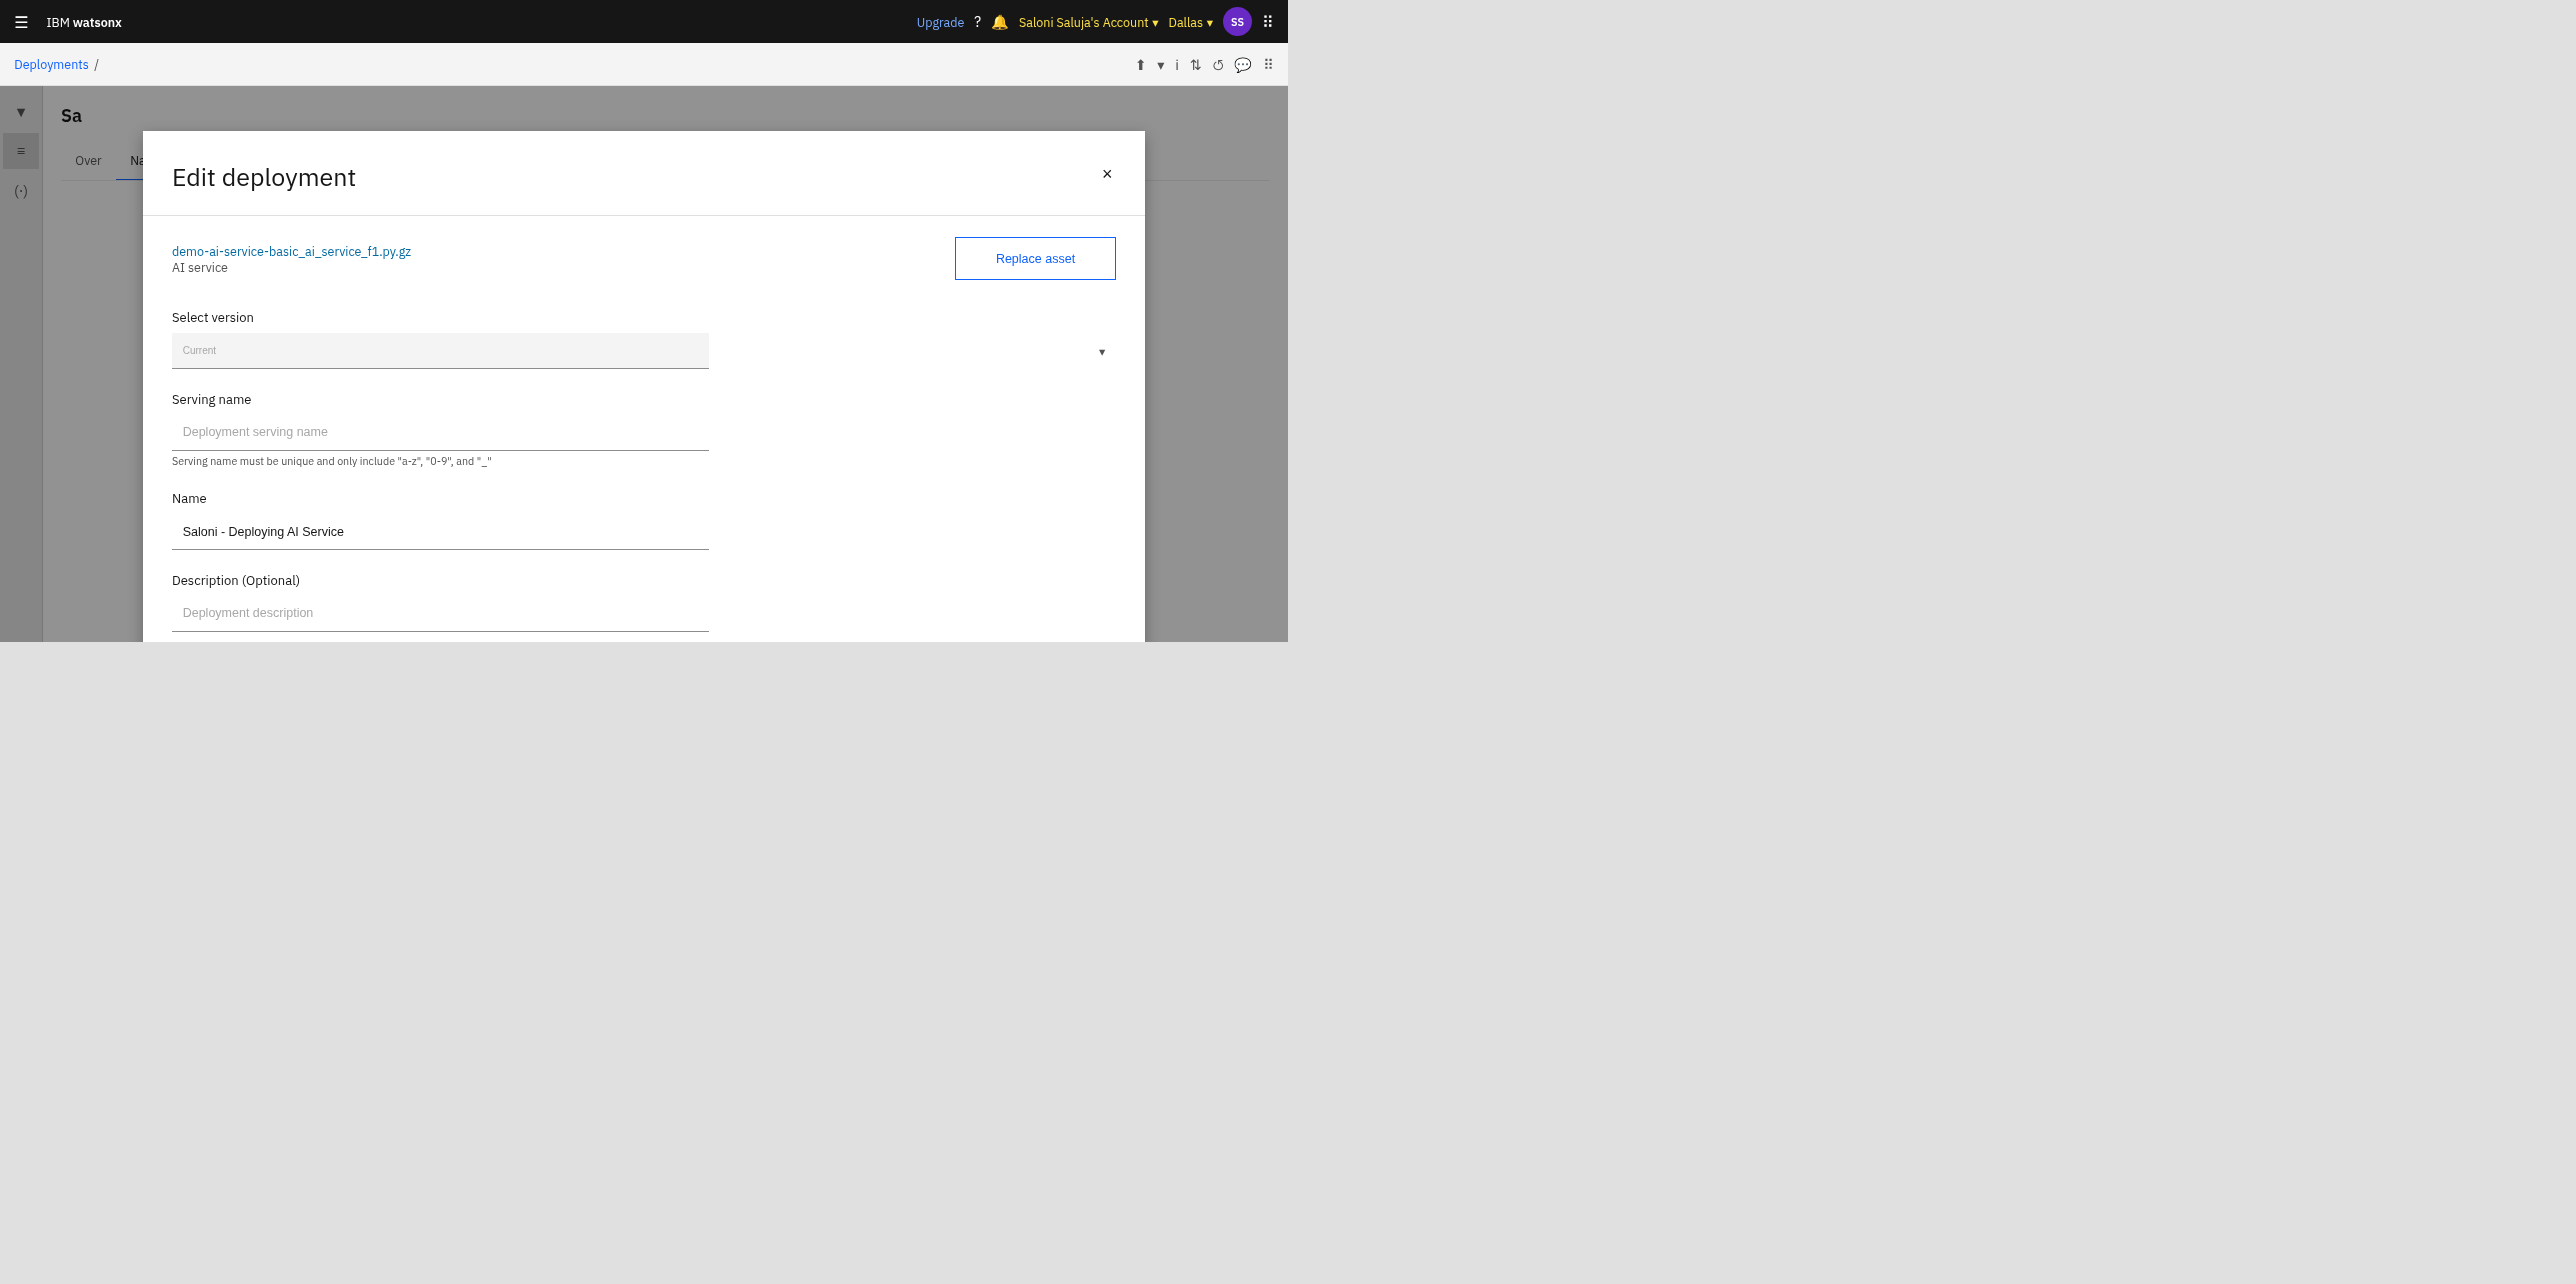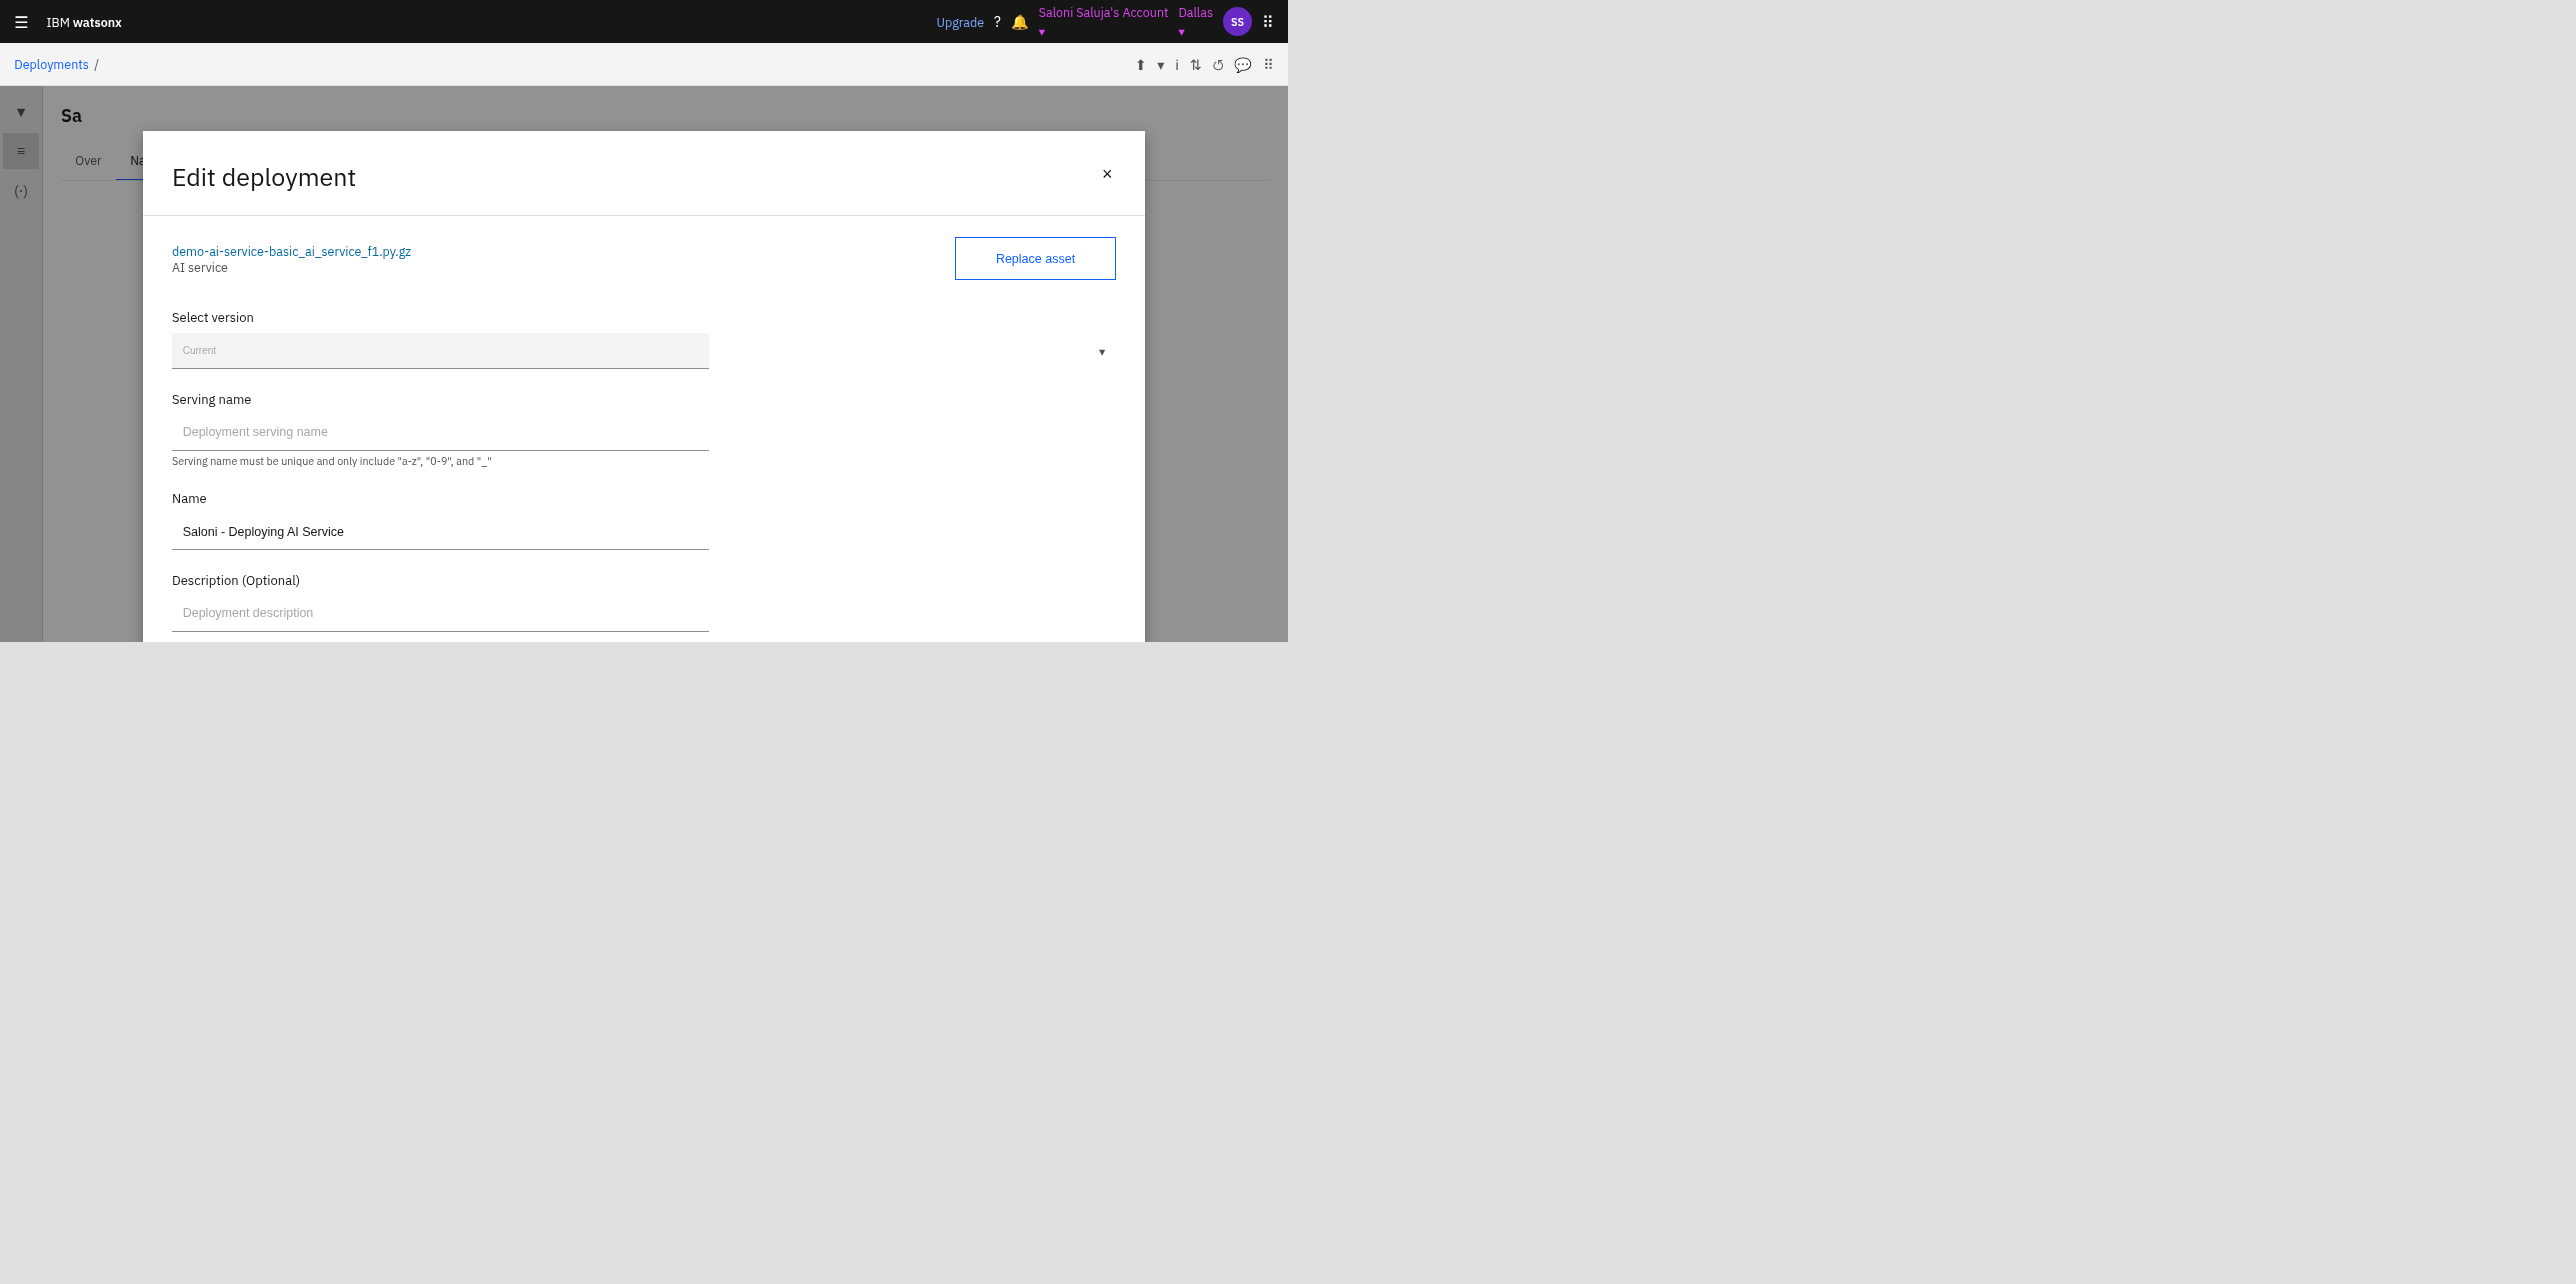--- a/index.html
+++ b/index.html
@@ -47,27 +47,26 @@
       cursor: pointer;
     }
     .top-nav .icon-btn {
       color: #fff;
       font-size: 14.3px;
       cursor: pointer;
       display: flex;
       align-items: center;
     }
     .top-nav .account-btn {
-      color: #d946ef;
-      font-size: 12.5px;
-      cursor: pointer;
-      display: flex;
-      align-items: flex-start;
+      color: #fde047;
+      font-size: 12.5px;
+      cursor: pointer;
+      display: flex;
+      align-items: flex-end;
       gap: 3.6px;
-      flex-direction: column;
     }
     .top-nav .avatar {
       width: 29px;
       height: 29px;
       border-radius: 50%;
       background: #6929c4;
       color: #fff;
       font-size: 10.7px;
       font-weight: 600;
       display: flex;

